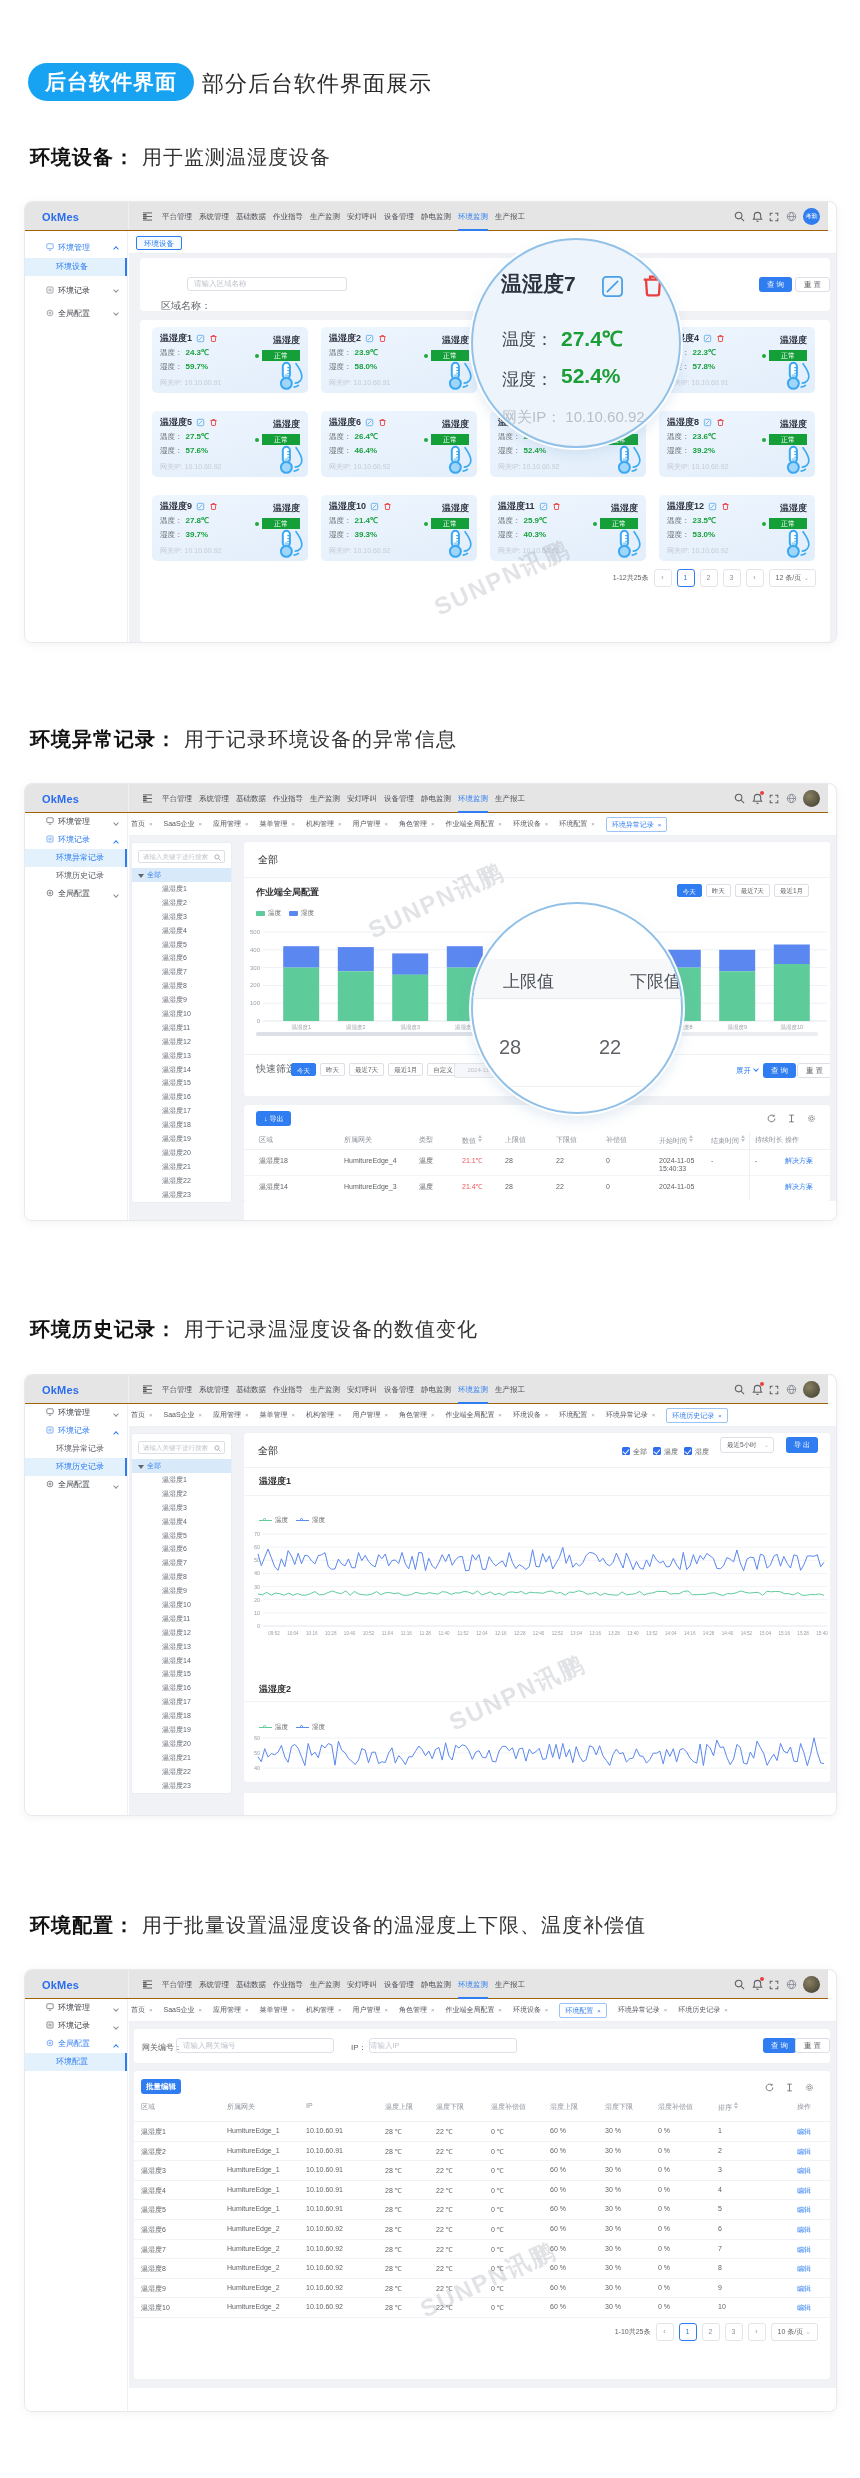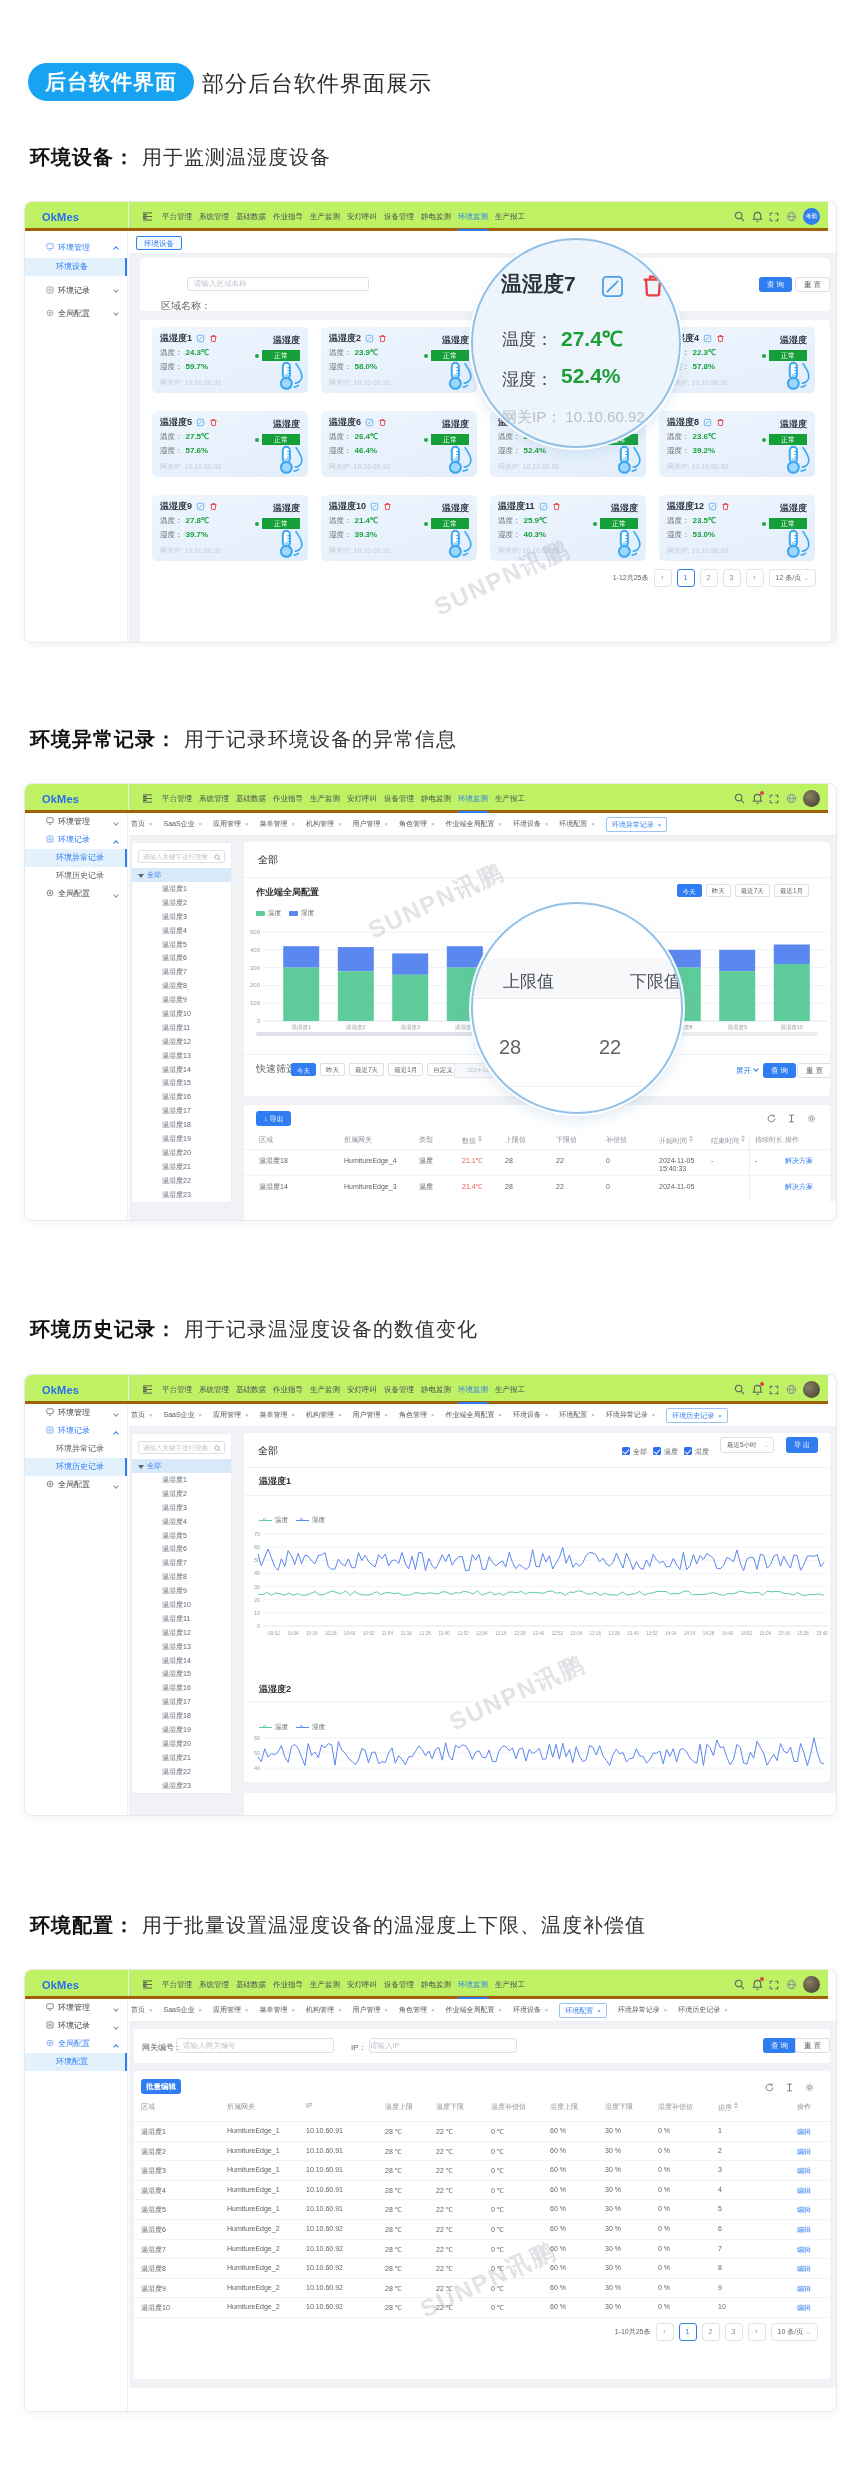--- a/index.html
+++ b/index.html
@@ -5,21 +5,21 @@
 *{margin:0;padding:0;box-sizing:border-box;}
 html,body{width:860px;background:#fff;font-family:"Liberation Sans",sans-serif;}
 body{position:relative;height:2478px;overflow:hidden;}
 .pill{position:absolute;left:28px;top:63px;width:166px;height:38px;background:#18a2f2;border-radius:19px;color:#fff;font-size:21px;font-weight:bold;text-align:center;line-height:37px;letter-spacing:1px;}
 .pilltxt{position:absolute;left:202px;top:69px;font-size:22px;color:#2b2b2b;letter-spacing:1px;}
 .sechead{position:absolute;left:30px;font-size:20px;color:#111;}
 .sechead b{letter-spacing:1px;}
 .sechead span{color:#333;letter-spacing:1px;margin-left:7px;}
 .shot{position:absolute;left:24px;width:813px;background:#fff;border:1px solid #e7e9ee;border-radius:8px;overflow:hidden;box-shadow:0 2px 10px rgba(0,0,0,.05);}
 
-.hd{position:absolute;left:0;top:0;right:8px;height:29px;background:#bef264;border-bottom:3px solid #a16207;}
+.hd{position:absolute;left:0;top:0;right:8px;height:29px;background:#e5e5e5;border-bottom:1px solid #a16207;}
 .logo{position:absolute;left:17px;top:9px;font-size:11px;font-weight:bold;color:#2a6cf0;letter-spacing:.2px;}
 .hd .vline{position:absolute;left:103px;top:0;bottom:0;border-left:1px solid #eef0f3;}
 .burger{position:absolute;left:117px;top:10px;width:11px;height:9px;}
 .nav{position:absolute;left:137px;top:0;height:29px;display:flex;gap:7px;align-items:center;font-size:7.5px;color:#4c4f56;}
 .nav i{font-style:normal;height:29px;line-height:29px;}
 .nav i.on{color:#2f7df0;border-bottom:2px solid #2f7df0;}
 .hdr{position:absolute;right:8px;top:0;height:29px;display:flex;align-items:center;gap:6.5px;}
 .av{width:17px;height:17px;border-radius:50%;}
 .sb{position:absolute;left:0;top:29px;bottom:0;width:103px;background:#fff;border-right:1px solid #eef0f3;font-size:8px;color:#3c3f45;}
 .sb .it{position:relative;height:21px;line-height:21px;padding-left:21px;}
@@ -145,21 +145,21 @@
           <circle cx="5" cy="5" r="3.6"></circle>
           <circle cx="5" cy="5" r="1.2"></circle>
         </svg>全局配置<span class="car dn"></span></div>
   </div>
   <div class="mn">
     <div class="tabsA">
         <span class="chip">环境设备</span>
       </div>
     <div style="position:absolute;left:11px;top:27px;width:690px;height:53px;background:#fff;border-radius:4px;">
       <span style="position:absolute;left:11px;top:41px;font-size:10px;color:#5f6266;padding-left:10px;">区域名称：</span>
-      <span style="position:absolute;left:47px;top:19px;width:182px;height:14px;border:1px solid #dcdfe6;border-radius:3px;font-size:7.5px;color:#bfc4cc;line-height:12px;padding-left:6px;">请输入区域名称</span>
+      <span style="position:absolute;left:47px;top:19px;width:160px;height:14px;border:1px solid #dcdfe6;border-radius:3px;font-size:7.5px;color:#bfc4cc;line-height:12px;padding-left:6px;">请输入区域名称</span>
       <span style="position:absolute;left:402px;top:23px;font-size:8px;color:#5f6266;">状态：</span>
       <span style="position:absolute;left:427px;top:22px;font-size:7.5px;color:#5f6266;"><span class="ck"></span>全部</span>
       <span style="position:absolute;left:461px;top:22px;font-size:7.5px;color:#5f6266;"><span class="ck"></span>正常</span>
       <span style="position:absolute;left:495px;top:22px;font-size:7.5px;color:#5f6266;"><span class="ck"></span>异常</span>
       <span class="bb" style="position:absolute;left:619px;top:19px;">查 询</span>
       <span class="wb" style="position:absolute;left:655px;top:19px;">重 置</span>
     </div>
     <div style="position:absolute;left:11px;top:89px;width:690px;height:322px;background:#fff;border-radius:4px;">
       <div style="position:absolute;left:12px;top:7px;display:grid;grid-template-columns:repeat(4,156px);gap:18px 13px;">
           <div class="dc">

